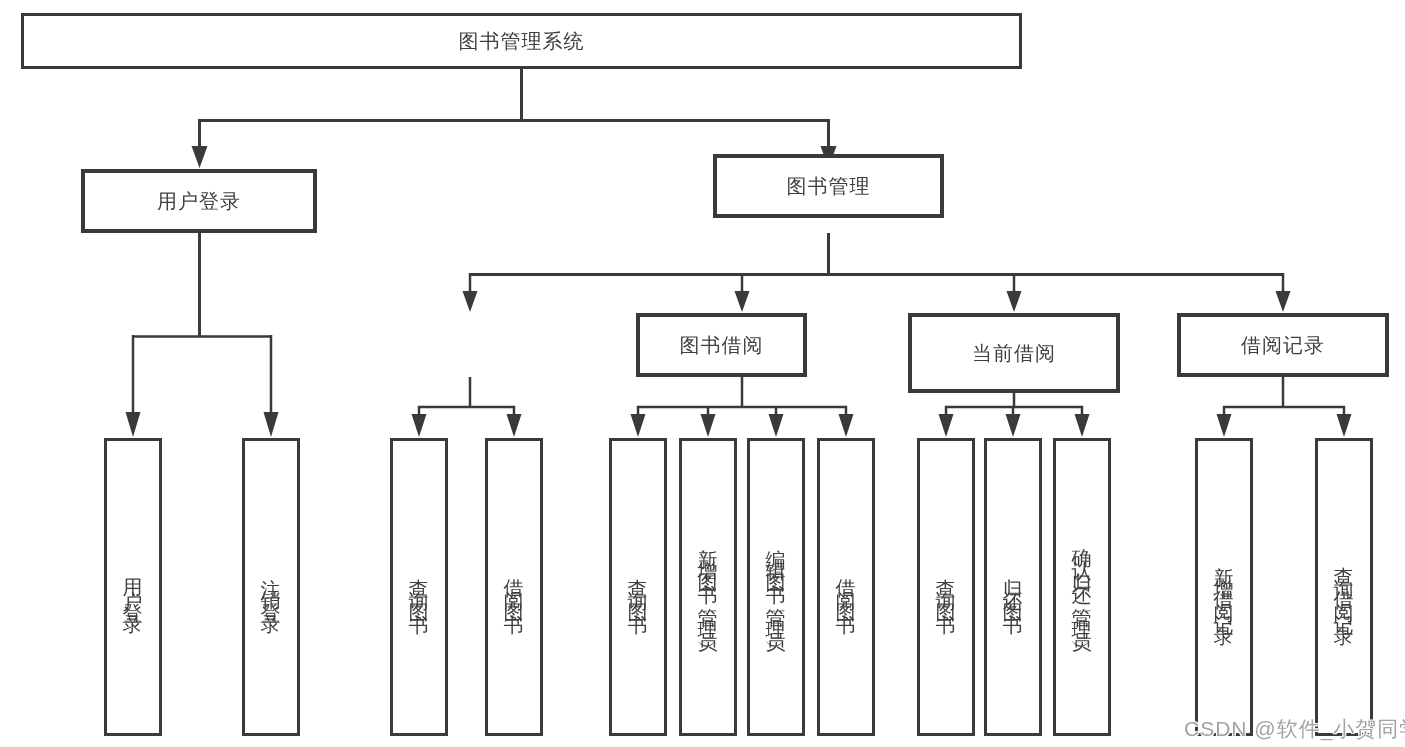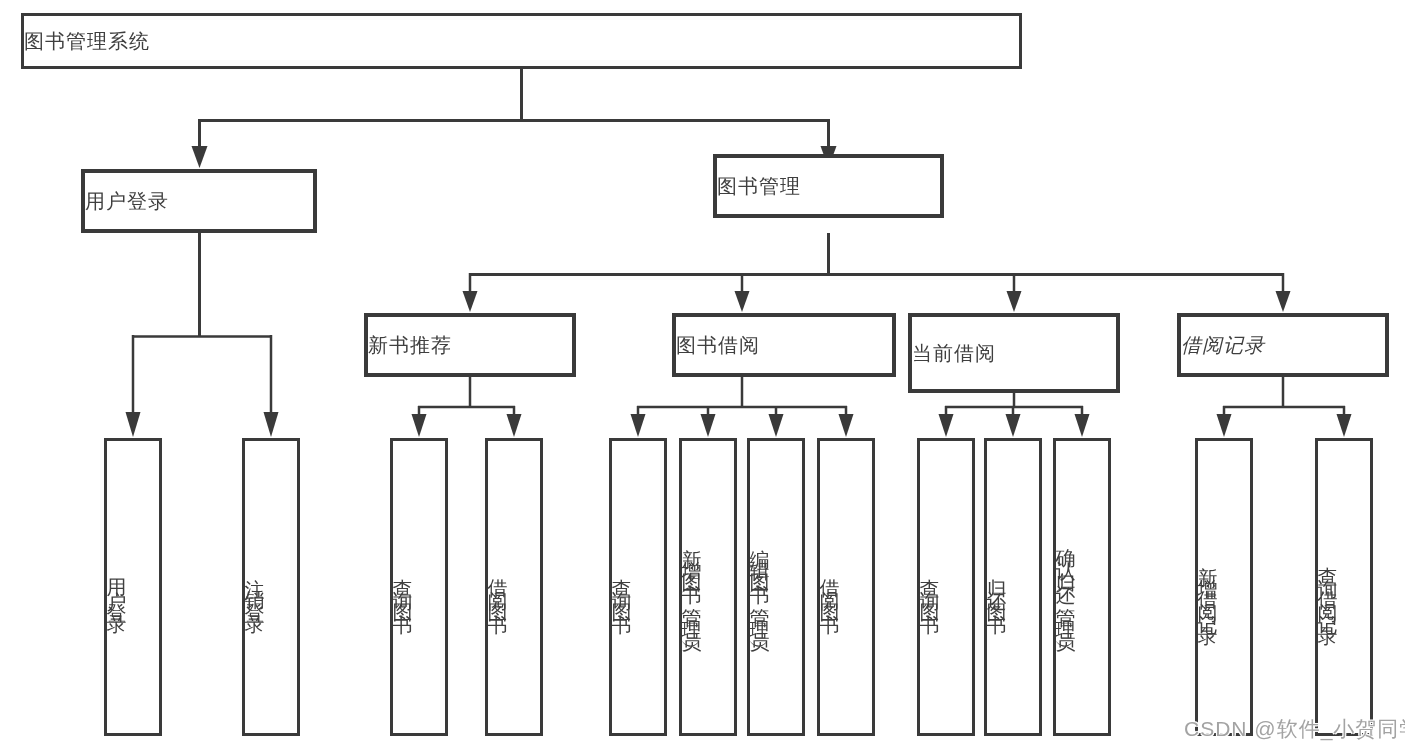--- a/index.html
+++ b/index.html
@@ -12,21 +12,21 @@
   }
   .connectors{
     position:absolute;left:0;top:0;width:1405px;height:747px;
     pointer-events:none;
   }
   .node{
     position:absolute;
     box-sizing:border-box;
     background:#ffffff;
     border:3px solid #3a3a3a;
-    display:flex;align-items:center;
+    display:flex;align-items:center;justify-content:center;
     color:#3f3f3f;
   }
   .node.root{border-width:3px;}
   .node.lvl2,.node.lvl3{border-width:4px;}
   .node.leaf{border-width:3px;}
   .hlabel{
     font-size:20px;
     letter-spacing:1px;
     white-space:nowrap;
   }
@@ -134,30 +134,27 @@
     <span class="hlabel">图书管理系统</span>
   </div>
 
   <div class="node lvl2" style="left:81px;top:169px;width:236px;height:64px;">
     <span class="hlabel">用户登录</span>
   </div>
   <div class="node lvl2" style="left:713px;top:154px;width:231px;height:64px;">
     <span class="hlabel">图书管理</span>
   </div>
 
-  <div class="node lvl3" style="left:364px;top:313px;width:212px;height:64px;">
-    <span class="hlabel">新书推荐</span>
-  </div>
-  <div class="node lvl3" style="left:672px;top:313px;width:224px;height:64px;">
+  <div class="node lvl3" style="left:636px;top:313px;width:171px;height:64px;">
     <span class="hlabel">图书借阅</span>
   </div>
   <div class="node lvl3" style="left:908px;top:313px;width:212px;height:80px;">
     <span class="hlabel">当前借阅</span>
   </div>
-  <div class="node lvl3" style="left:1177px;top:313px;width:212px;height:64px;font-style:italic;">
+  <div class="node lvl3" style="left:1177px;top:313px;width:212px;height:64px;">
     <span class="hlabel">借阅记录</span>
   </div>
 
   <div class="node leaf" style="left:104px;top:438px;width:58px;height:298px;">
     <span class="vlabel">用户登录</span>
   </div>
   <div class="node leaf" style="left:242px;top:438px;width:58px;height:298px;">
     <span class="vlabel">注销登录</span>
   </div>
 

